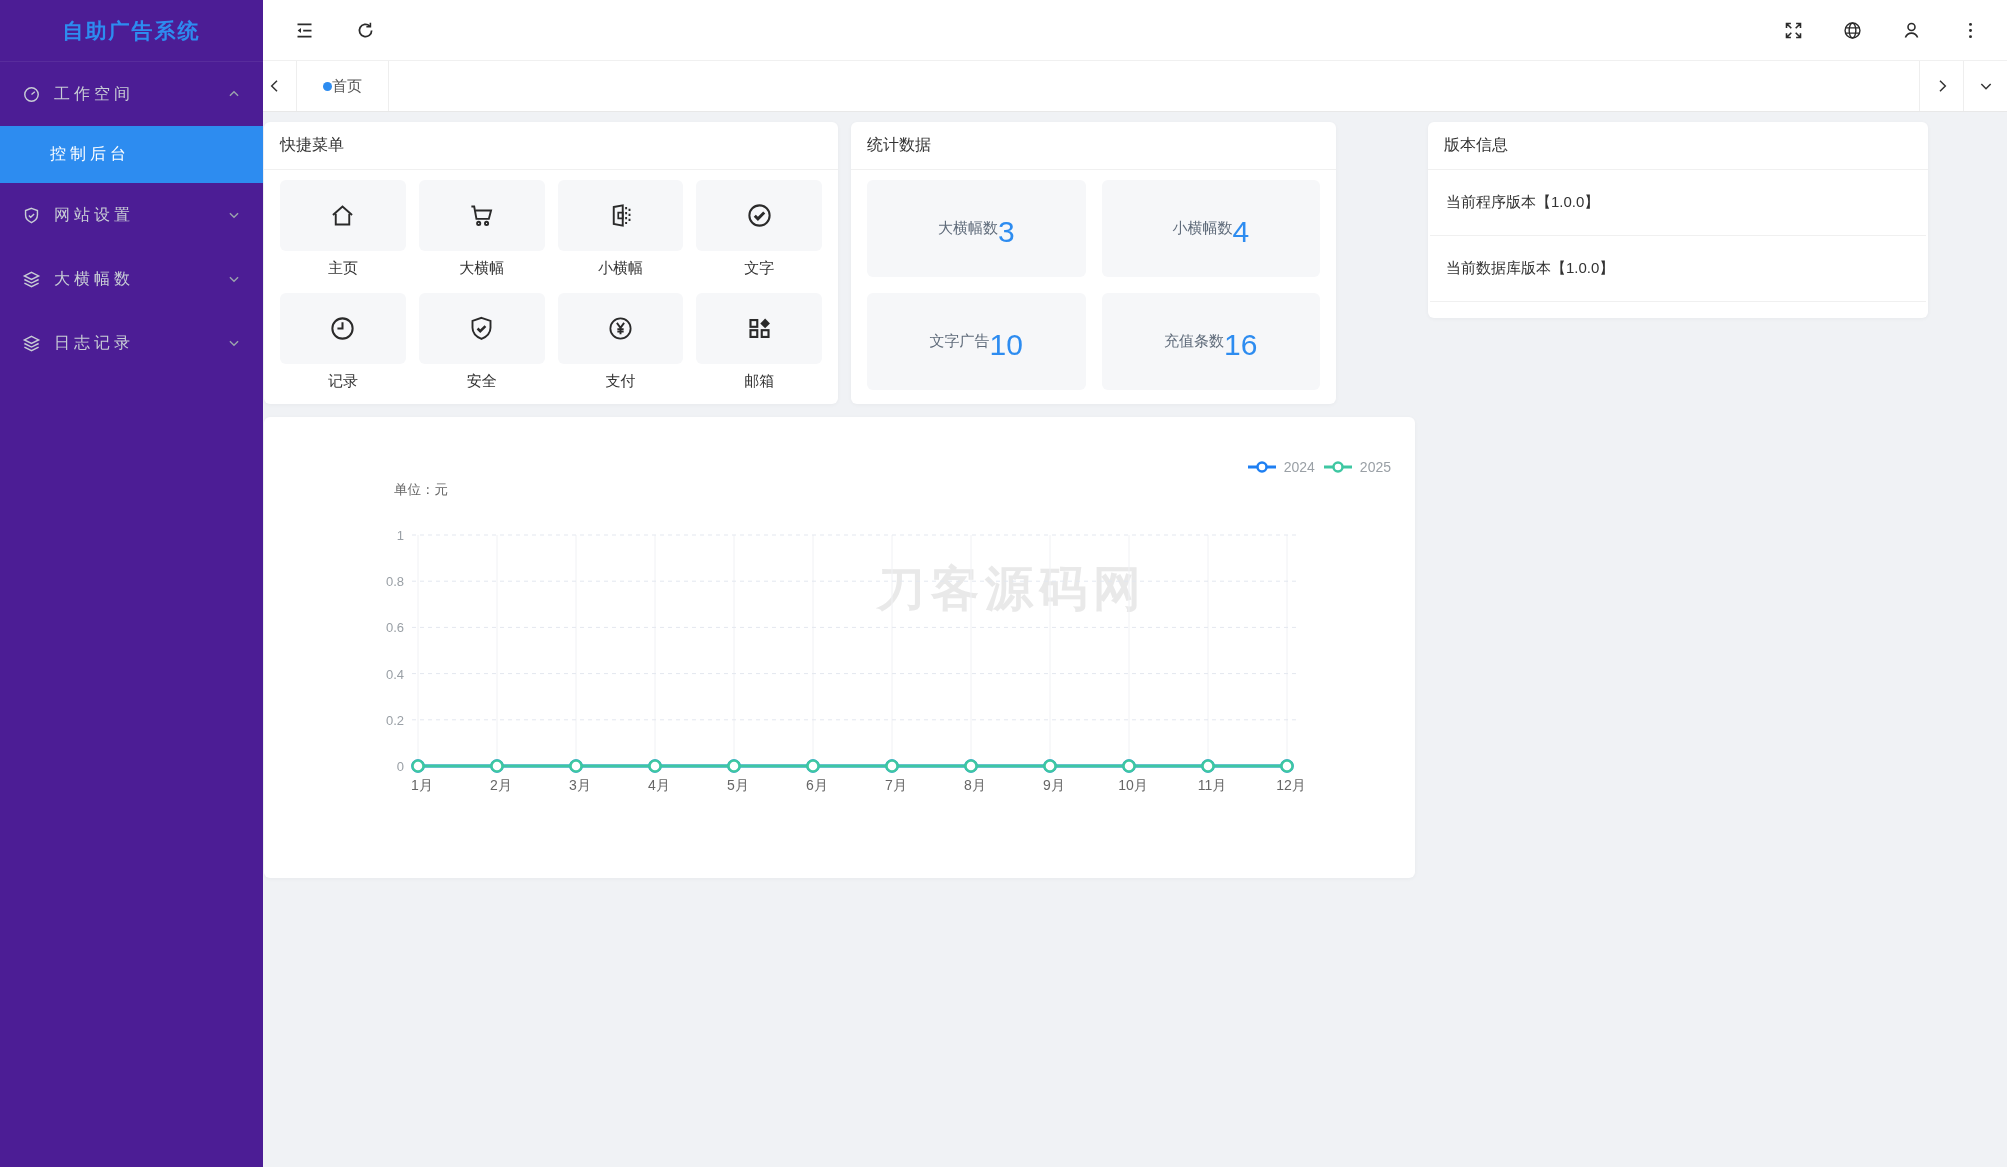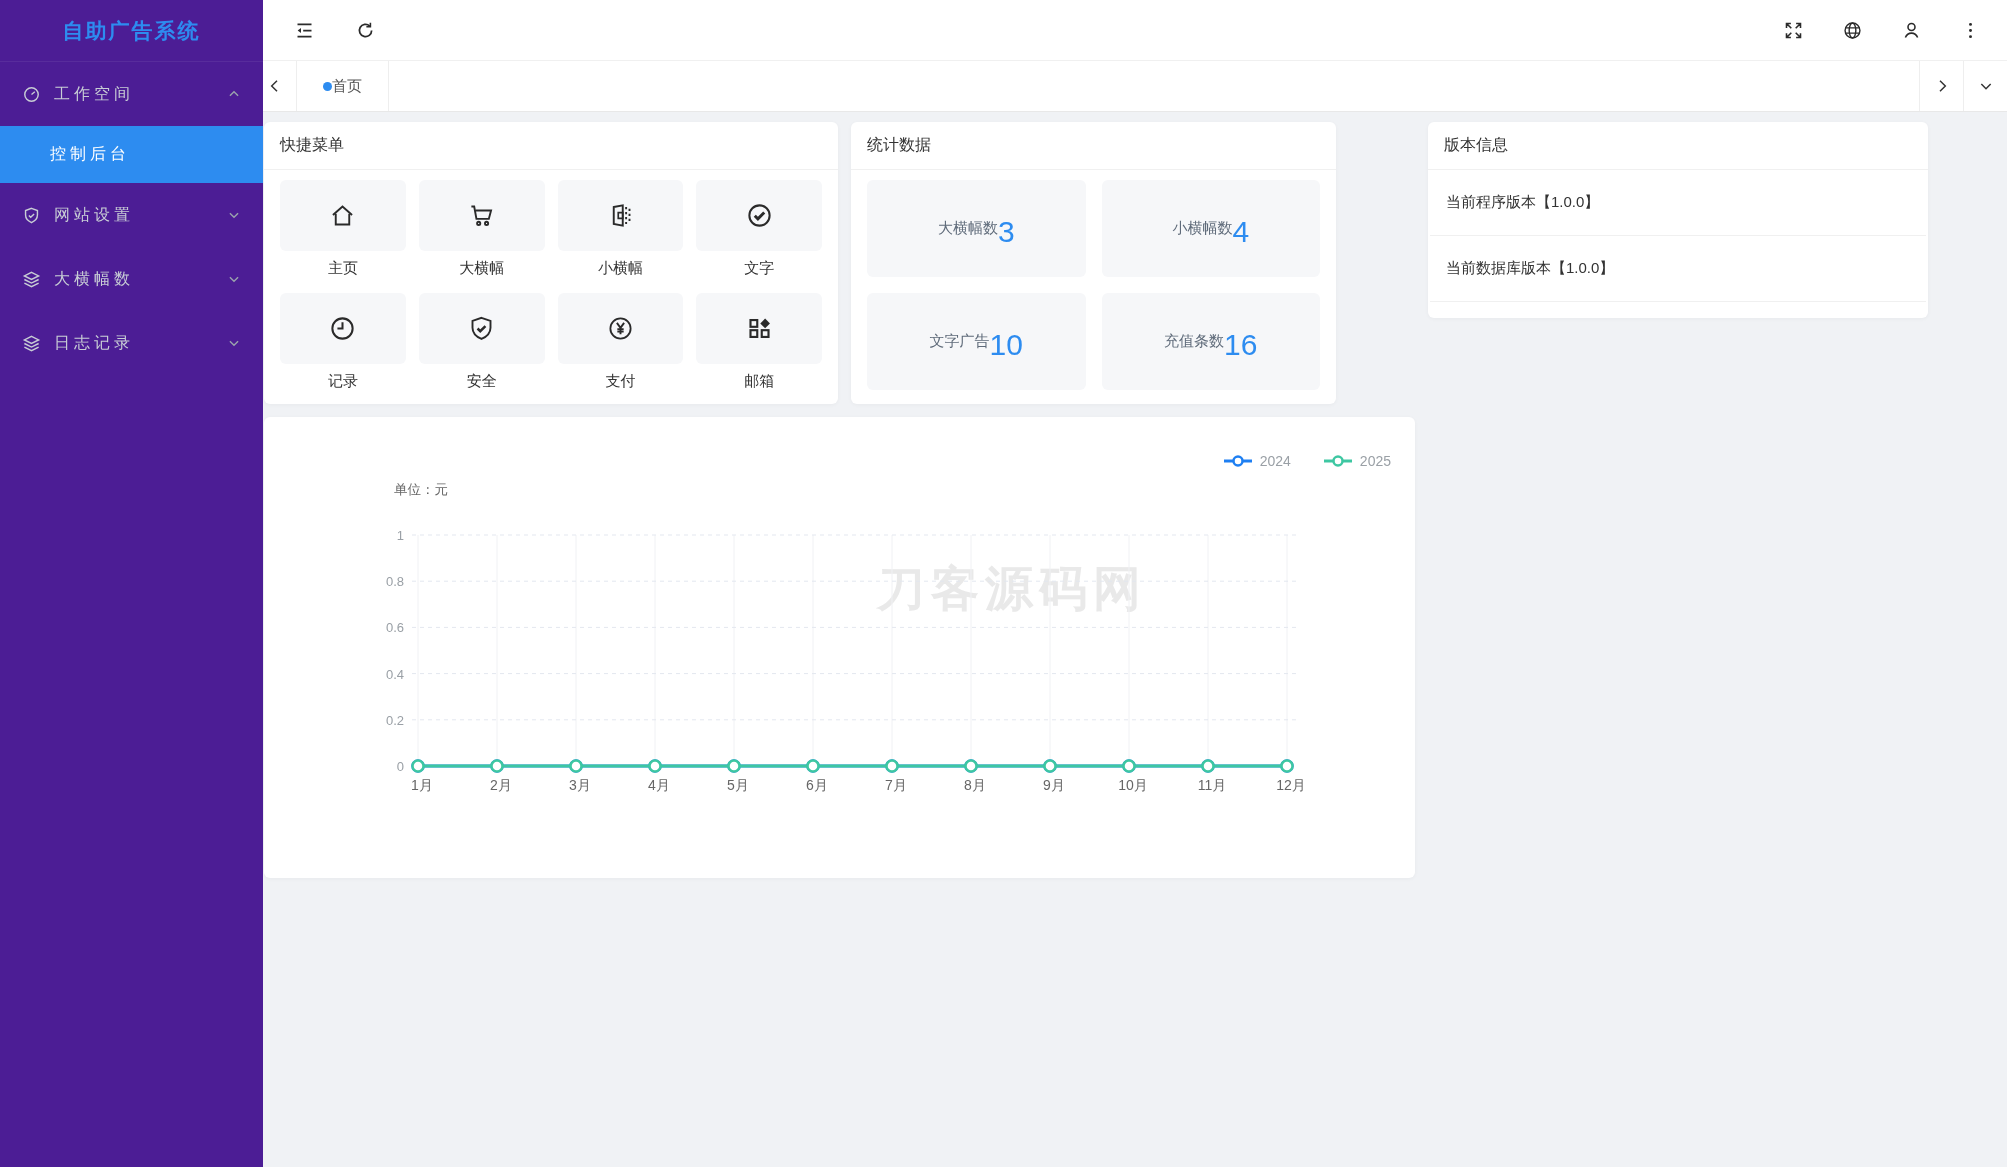--- a/index.html
+++ b/index.html
@@ -52,21 +52,21 @@
   .stats-grid { padding:10px 16px; display:grid; grid-template-columns:repeat(2,1fr); gap:16px; }
   .stat-tile { height:97px; background:#f6f7f9; border-radius:6px; display:flex; flex-direction:row; align-items:center; justify-content:center; }
   .stat-label { font-size:15px; color:#5f6b7a; }
   .stat-value { margin-top:6px; font-size:30px; color:#2d8cf0; }
 
   
   .version-body { padding:0 2px; }
   .version-item { padding:23px 16px; border-bottom:1px solid #f0f0f0; font-size:15px; color:#333; }
 
   
-  .chart-legend { position:absolute; top:36px; right:24px; display:flex; gap:32px; }
+  .chart-legend { position:absolute; top:42px; right:24px; display:flex; gap:8px; }
   .legend-item { display:flex; align-items:center; gap:7px; font-size:14px; color:#9aa0a6; cursor:pointer; }
   .unit-label { position:absolute; left:130px; top:64px; font-size:13.5px; color:#666; }
   .watermark { position:absolute; left:748px; top:172px; transform:translate(-50%,-50%); font-size:48px; font-weight:bold; color:#e9e9e9; letter-spacing:6px; white-space:nowrap; }
   .chart-svg { position:absolute; left:0; top:100px; }
 </style>
 </head>
 <body>
 
 <aside class="sidebar">
   <div class="logo">自助广告系统</div>

